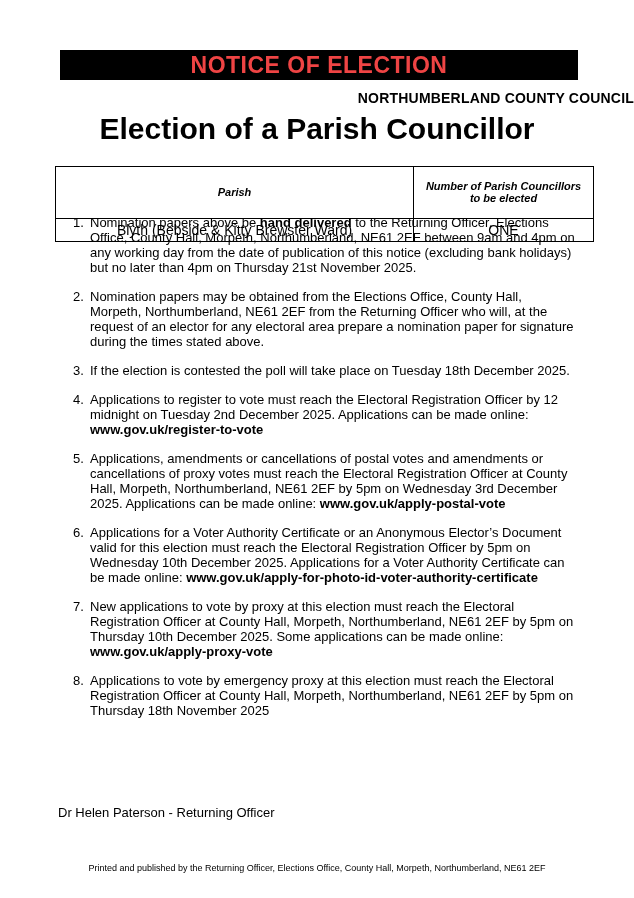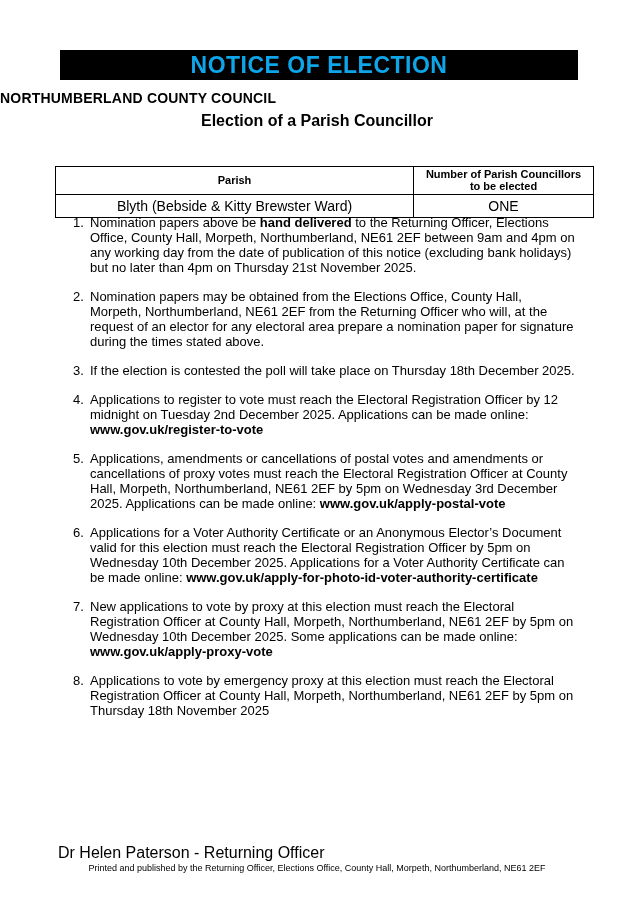--- a/index.html
+++ b/index.html
@@ -4,48 +4,48 @@
 <style>
   * { margin:0; padding:0; box-sizing:border-box; }
   html,body { background:#e9e9e9; }
   body { font-family:"Liberation Sans", sans-serif; color:#000; }
   .page {
     position:relative; width:634px; height:898px; background:#ffffff;
     overflow:hidden; margin:0 auto;
   }
   .banner {
     position:absolute; left:60px; top:50px; width:518px; height:30px;
-    background:#000000; color:#0ea5e9; text-align:center;
+    background:#000000; color:#ef4444; text-align:center;
     font-weight:bold; font-size:23px; line-height:30px; letter-spacing:.5px;
   }
   .council {
-    position:absolute; left:0; top:90px; width:634px; text-align:left;
+    position:absolute; left:0; top:90px; width:634px; text-align:right;
     font-size:14px; font-weight:bold; letter-spacing:.2px;
   }
   .title {
     position:absolute; left:0; top:112px; width:634px; text-align:center;
-    font-size:16px; font-weight:bold;
+    font-size:30px; font-weight:bold;
   }
   table.info-table {
     position:absolute; left:55px; top:166px; width:538px;
     border-collapse:collapse; table-layout:fixed;
   }
   .info-table th, .info-table td {
     border:1px solid #000000; text-align:center; vertical-align:middle;
   }
-  .info-table th { font-size:11px; font-weight:bold; line-height:11.5px; padding:2px 6px; height:22px; }
+  .info-table th { font-size:11px; font-weight:bold; line-height:11.5px; padding:14px 6px; height:22px;font-style:italic; }
   .info-table td { font-size:14px; height:23px; padding:1px 4px; }
   .col-parish { width:358px; }
   .col-count  { width:180px; }
   .notices { position:absolute; left:73px; top:215px; width:502px; }
   .notice { display:flex; margin-bottom:14px; font-size:13px; line-height:15px; }
   .notice-num { width:17px; flex:none; }
   .notice-body { width:485px; }
   .bold { font-weight:bold;text-align:right; }
-  .signature { position:absolute; left:58px; top:806px; font-size:16px; line-height:14px;margin-top:40px; }
+  .signature { position:absolute; left:58px; top:806px; font-size:13px; line-height:14px; }
   .imprint {
     position:absolute; left:0; top:863px; width:634px; text-align:center;
     font-size:9px; color:#000;
   }
 </style>
 </head>
 <body>
 
 <div class="page">
 
@@ -79,41 +79,41 @@
       <div class="notice-body"><span>Nomination papers above be </span><span class="bold">hand delivered</span><span> to the Returning Officer, Elections Office, County Hall, Morpeth, Northumberland, NE61 2EF between 9am and 4pm on any working day from the date of publication of this notice (excluding bank holidays) but no later than 4pm on Thursday 21st November 2025.</span></div>
     </div>
 
     <div class="notice">
       <span class="notice-num">2.</span>
       <div class="notice-body"><span>Nomination papers may be obtained from the Elections Office, County Hall, Morpeth, Northumberland, NE61 2EF from the Returning Officer who will, at the request of an elector for any electoral area prepare a nomination paper for signature during the times stated above.</span></div>
     </div>
 
     <div class="notice">
       <span class="notice-num">3.</span>
-      <div class="notice-body"><span>If the election is contested the poll will take place on Thursday 18th December 2025.</span></div>
+      <div class="notice-body"><span>If the election is contested the poll will take place on Tuesday 18th December 2025.</span></div>
     </div>
 
     <div class="notice">
       <span class="notice-num">4.</span>
       <div class="notice-body"><span>Applications to register to vote must reach the Electoral Registration Officer by 12 midnight on Tuesday 2nd December 2025. Applications can be made online: </span><span class="bold">www.gov.uk/register-to-vote</span></div>
     </div>
 
     <div class="notice">
       <span class="notice-num">5.</span>
       <div class="notice-body"><span>Applications, amendments or cancellations of postal votes and amendments or cancellations of proxy votes must reach the Electoral Registration Officer at County Hall, Morpeth, Northumberland, NE61 2EF by 5pm on Wednesday 3rd December 2025. Applications can be made online: </span><span class="bold">www.gov.uk/apply-postal-vote</span></div>
     </div>
 
     <div class="notice">
       <span class="notice-num">6.</span>
       <div class="notice-body"><span>Applications for a Voter Authority Certificate or an Anonymous Elector’s Document valid for this election must reach the Electoral Registration Officer by 5pm on Wednesday 10th December 2025. Applications for a Voter Authority Certificate can be made online: </span><span class="bold">www.gov.uk/apply-for-photo-id-voter-authority-certificate</span></div>
     </div>
 
     <div class="notice">
       <span class="notice-num">7.</span>
-      <div class="notice-body"><span>New applications to vote by proxy at this election must reach the Electoral Registration Officer at County Hall, Morpeth, Northumberland, NE61 2EF by 5pm on Wednesday 10th December 2025. Some applications can be made online: </span><span class="bold">www.gov.uk/apply-proxy-vote</span></div>
+      <div class="notice-body"><span>New applications to vote by proxy at this election must reach the Electoral Registration Officer at County Hall, Morpeth, Northumberland, NE61 2EF by 5pm on Thursday 10th December 2025. Some applications can be made online: </span><span class="bold">www.gov.uk/apply-proxy-vote</span></div>
     </div>
 
     <div class="notice">
       <span class="notice-num">8.</span>
       <div class="notice-body"><span>Applications to vote by emergency proxy at this election must reach the Electoral Registration Officer at County Hall, Morpeth, Northumberland, NE61 2EF by 5pm on Thursday 18th November 2025</span></div>
     </div>
 
   </div>
 
   <div class="signature">

